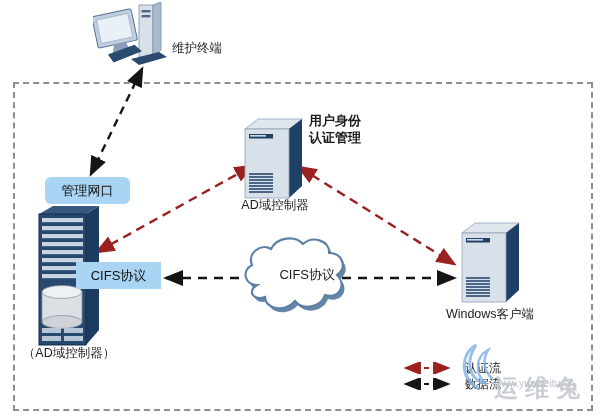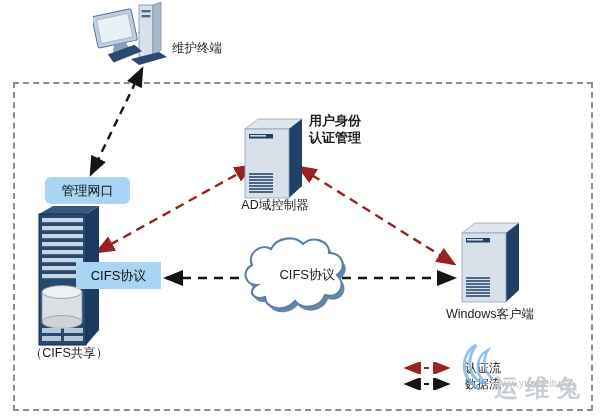--- a/index.html
+++ b/index.html
@@ -104,21 +104,21 @@
     <ellipse cx="26" cy="90" rx="20" ry="6.5" fill="#eef1f3" stroke="#8b95a1" stroke-width="0.8"></ellipse>
     <rect x="6" y="126" width="19" height="5" fill="#b7c6d6"></rect>
     <rect x="28" y="126" width="19" height="5" fill="#b7c6d6"></rect>
     <rect x="6" y="134" width="19" height="5" fill="#b7c6d6"></rect>
     <rect x="28" y="134" width="19" height="5" fill="#b7c6d6"></rect>
   </svg>
 
   <div class="abs bluebox" style="left:76px;top:262px;width:85px;height:27px;">CIFS协议</div>
 
   <div class="abs caption" style="left:8px;top:346px;width:122px;">
-    <div class="lbl" style="position:static;">（CIFS共享）</div>
+    <div class="lbl" style="position:static;">（AD域控制器）</div>
   </div>
 
   <svg class="abs icon" style="left:243px;top:116px;" width="62" height="84" viewBox="0 0 62 84">
     <polygon points="2,13 15,3 59,3 46,13" fill="#dfe6ee" stroke="#8fa2b8" stroke-width="0.8"></polygon>
     <polygon points="46,13 59,3 59,70 46,82" fill="#1e4066"></polygon>
     <rect x="2" y="13" width="44" height="69" fill="#d8e0e9" stroke="#8fa2b8" stroke-width="0.8"></rect>
     <rect x="6" y="18" width="24" height="4.5" fill="#1e4066"></rect>
     <rect x="7" y="19" width="16" height="1.6" fill="#cdd8e4"></rect>
     <g stroke="#27496f" stroke-width="1.6">
       <line x1="6" y1="58" x2="30" y2="58"></line>

